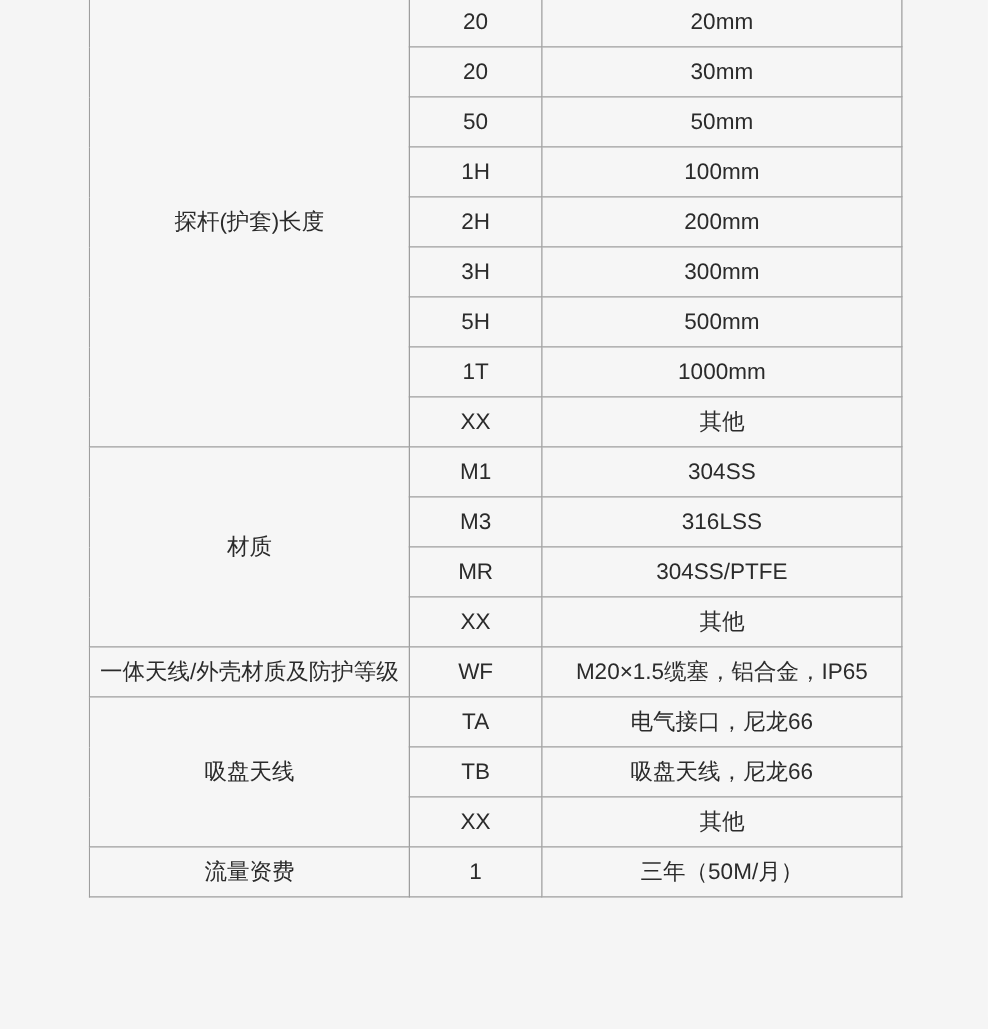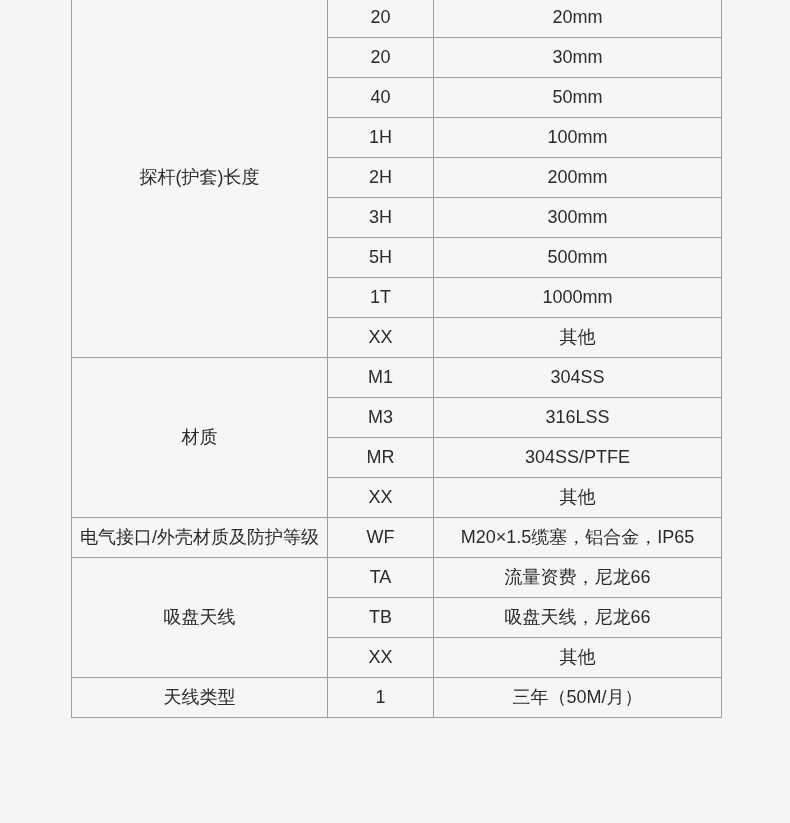--- a/index.html
+++ b/index.html
@@ -68,21 +68,21 @@
       <tr>
         <td class="label-cell" rowspan="9">探杆(护套)长度</td>
         <td class="code-cell">20</td>
         <td class="value-cell">20mm</td>
       </tr>
       <tr>
         <td class="code-cell">20</td>
         <td class="value-cell">30mm</td>
       </tr>
       <tr>
-        <td class="code-cell">40</td>
+        <td class="code-cell">50</td>
         <td class="value-cell">50mm</td>
       </tr>
       <tr>
         <td class="code-cell">1H</td>
         <td class="value-cell">100mm</td>
       </tr>
       <tr>
         <td class="code-cell">2H</td>
         <td class="value-cell">200mm</td>
       </tr>
@@ -115,39 +115,39 @@
       <tr>
         <td class="code-cell">MR</td>
         <td class="value-cell">304SS/PTFE</td>
       </tr>
       <tr>
         <td class="code-cell">XX</td>
         <td class="value-cell">其他</td>
       </tr>
 
       <tr>
-        <td class="label-cell">电气接口/外壳材质及防护等级</td>
+        <td class="label-cell">一体天线/外壳材质及防护等级</td>
         <td class="code-cell">WF</td>
         <td class="value-cell">M20×1.5缆塞，铝合金，IP65</td>
       </tr>
 
       <tr>
         <td class="label-cell" rowspan="3">吸盘天线</td>
         <td class="code-cell">TA</td>
-        <td class="value-cell">流量资费，尼龙66</td>
+        <td class="value-cell">电气接口，尼龙66</td>
       </tr>
       <tr>
         <td class="code-cell">TB</td>
         <td class="value-cell">吸盘天线，尼龙66</td>
       </tr>
       <tr>
         <td class="code-cell">XX</td>
         <td class="value-cell">其他</td>
       </tr>
 
       <tr>
-        <td class="label-cell">天线类型</td>
+        <td class="label-cell">流量资费</td>
         <td class="code-cell">1</td>
         <td class="value-cell">三年（50M/月）</td>
       </tr>
     </tbody>
   </table>
 </div>
 
 </body></html>

